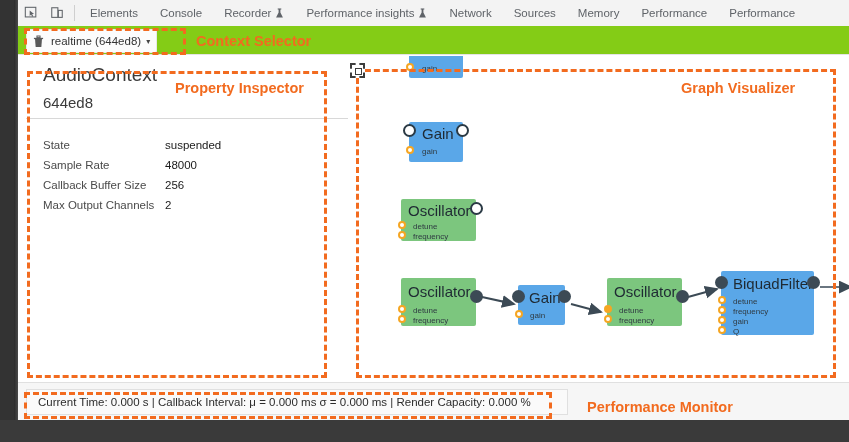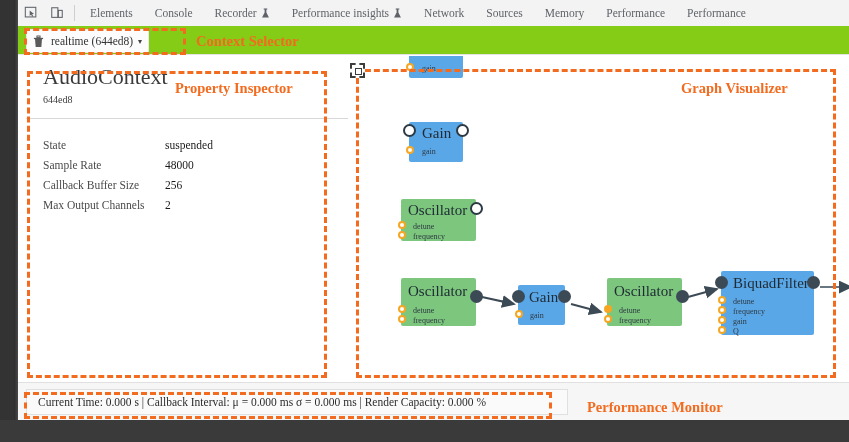--- a/index.html
+++ b/index.html
@@ -2,21 +2,21 @@
 <html><head>
 <meta charset="utf-8">
 <style>
   html,body{margin:0;padding:0;}
   body{
     width:849px;height:442px;overflow:hidden;
     font-family:"Liberation Sans", sans-serif;
     background:#3a3a3a;
     position:relative;
   }
-  #root{position:absolute;inset:0;font-family:Liberation Serif, serif;}
+  #root{position:absolute;inset:0;}
 
   
   .left-strip{position:absolute;left:0;top:0;width:18px;height:442px;background:#333333;}
   .left-strip .sheen{position:absolute;left:14px;top:0;width:4px;height:442px;
      background:linear-gradient(to right,#2b2b2b,#4a4a4a);}
 
   
   .devtools{position:absolute;left:18px;top:0;width:831px;height:420px;background:#ffffff;}
 
   
@@ -34,22 +34,22 @@
      border-bottom:1px solid #e4e4e4;}
   .ctx-sel{position:absolute;left:8px;top:3px;height:22px;display:flex;align-items:center;
      padding:0 6px;background:#fcfcfc;border:1px solid #e8e8e8;border-radius:2px;}
   .ctx-sel .trash{margin-right:7px;display:inline-flex;color:#5a5a5a;}
   .ctx-label{font-size:11.5px;color:#333;white-space:nowrap;}
   .ctx-caret{margin-left:5px;font-size:8px;color:#444;}
 
   
   .prop-panel{position:absolute;left:8px;top:56px;width:322px;height:322px;background:#ffffff;
      overflow:hidden;}
-  .prop-title{position:absolute;left:17px;top:8px;font-size:22px;color:#3b3b3b;white-space:nowrap;}
-  .prop-id{position:absolute;left:17px;top:38px;font-size:10px;color:#3b3b3b;}
+  .prop-title{position:absolute;left:17px;top:8px;font-size:19px;color:#3b3b3b;white-space:nowrap;}
+  .prop-id{position:absolute;left:17px;top:38px;font-size:15px;color:#3b3b3b;}
   .prop-rule{position:absolute;left:0;top:62px;width:322px;height:1px;background:#d8d8d8;}
   .prop-rows{position:absolute;left:17px;top:79px;right:0;}
   .prop-row{display:flex;height:20px;align-items:center;}
   .prop-key{width:122px;font-size:11.5px;color:#4a4a4a;white-space:nowrap;}
   .prop-val{font-size:11.5px;color:#1a1a1a;white-space:nowrap;}
 
   .graph-panel{position:absolute;left:350px;top:56px;width:499px;height:322px;
      background:#ffffff;overflow:hidden;}
 
   

